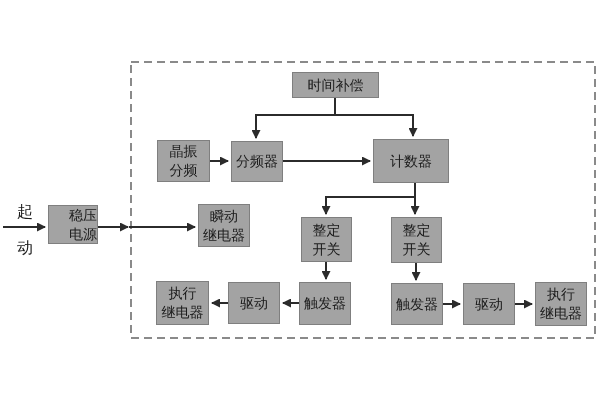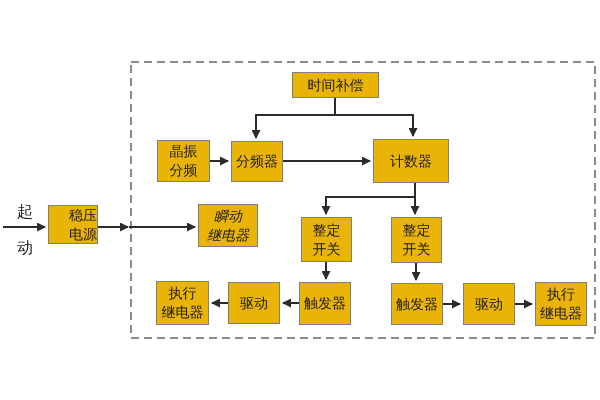--- a/index.html
+++ b/index.html
@@ -4,30 +4,30 @@
 <style>
   html,body{margin:0;padding:0;background:#ffffff;}
   .stage{
     position:relative;width:600px;height:400px;background:#ffffff;
     font-family:"DejaVu Sans","Liberation Sans",sans-serif;
     color:#1a1a1a;overflow:hidden;
   }
   .wires{position:absolute;left:0;top:0;width:600px;height:400px;}
   .node{
     position:absolute;display:flex;flex-direction:column;align-items:center;
-    justify-content:center;border:1.5px solid #7f7f7f;background:#eab308;
+    justify-content:center;border:1.5px solid #7f7f7f;background:#a3a3a3;
     font-size:14px;line-height:19px;text-align:center;box-sizing:border-box;
     white-space:nowrap;
   }
   .n-timecomp{left:292px;top:72px;width:87px;height:26px;}
   .n-crystal{left:157px;top:140px;width:53px;height:42px;}
   .n-divider{left:231px;top:141px;width:52px;height:41px;}
   .n-counter{left:373px;top:139px;width:76px;height:44px;}
   .n-power{left:48px;top:205px;width:50px;height:39px;align-items:flex-end;}
-  .n-instant{left:198px;top:204px;width:60px;height:43px;font-style:italic;}
+  .n-instant{left:198px;top:204px;width:52px;height:43px;}
   .n-ssl{left:301px;top:217px;width:51px;height:45px;}
   .n-ssr{left:391px;top:217px;width:51px;height:46px;}
   .n-trigl{left:299px;top:282px;width:52px;height:43px;}
   .n-trigr{left:391px;top:283px;width:52px;height:42px;}
   .n-drivel{left:228px;top:282px;width:52px;height:42px;}
   .n-driver{left:463px;top:283px;width:52px;height:42px;}
   .n-execl{left:156px;top:281px;width:53px;height:44px;}
   .n-execr{left:535px;top:282px;width:52px;height:44px;}
   .start-label{
     position:absolute;left:8px;top:203px;width:34px;height:54px;

